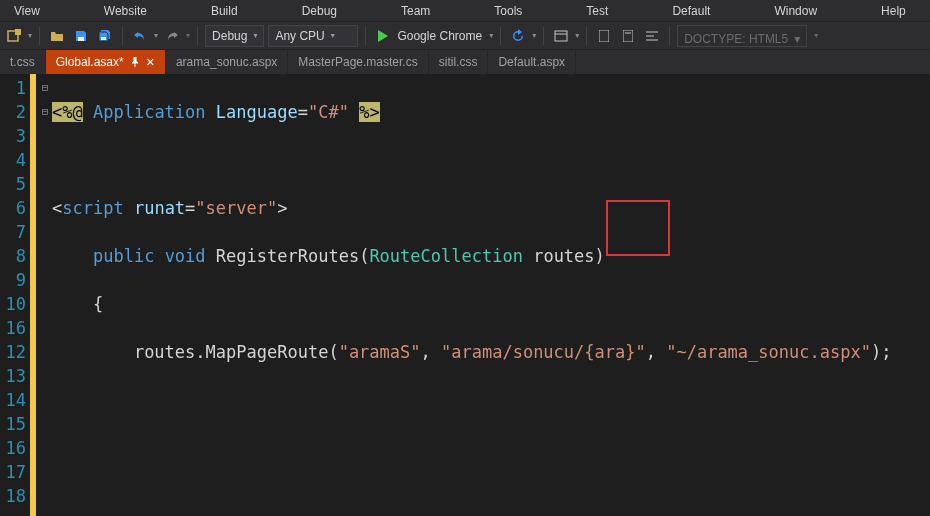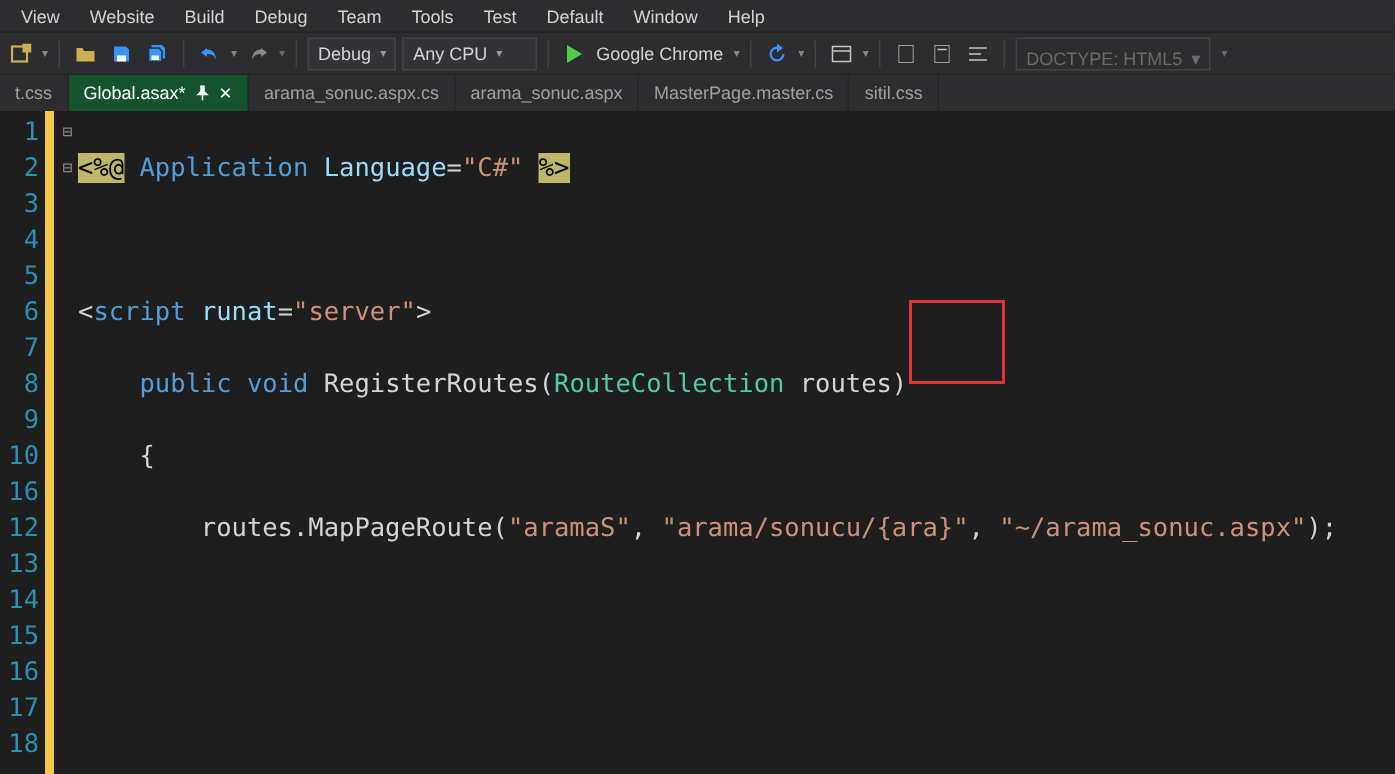--- a/index.html
+++ b/index.html
@@ -12,20 +12,21 @@
   height: 516px;
   overflow: hidden;
 }
 .menubar {
   background: #2d2d30;
   height: 22px;
   display: flex;
   align-items: center;
   padding: 0 4px;
   border-bottom: 1px solid #222;
+  gap: 44px;
 }
 .menubar .menu-item {
   padding: 2px 10px;
   color: #d4d4d4;
   cursor: pointer;
 }
 .toolbar {
   background: #2d2d30;
   height: 28px;
   display: flex;
@@ -68,21 +69,21 @@
 }
 .tab {
   display: flex; align-items: center;
   padding: 0 10px;
   color: #a0a0a0;
   border-right: 1px solid #252526;
   gap: 6px;
   cursor: pointer;
 }
 .tab.active {
-  background: #14532d;
+  background: #c2410c;
   color: #fff;
 }
 .tab .close { font-size: 11px; }
 .tab .pin svg { display: block; }
 .editor {
   display: flex;
   background: #1e1e1e;
   height: calc(516px - 22px - 28px - 24px);
   font-family: Consolas, monospace;
   font-size: 17px;
@@ -255,30 +256,30 @@
   <div class="tab active">
     <span>Global.asax*</span>
     <span class="pin">
         <svg width="10" height="10" viewBox="0 0 10 10">
           <path d="M4 0h2v4l2 2H2l2-2z M5 6v4" stroke="#fff" fill="#fff" stroke-width="1"></path>
         </svg>
       </span>
     <span class="close">✕</span>
   </div>
   <div class="tab">
-      <span>arama_sonuc.aspx.cs</span>
-    </div>
-  <div class="tab">
       <span>arama_sonuc.aspx</span>
     </div>
   <div class="tab">
       <span>MasterPage.master.cs</span>
     </div>
   <div class="tab">
       <span>sitil.css</span>
+    </div>
+  <div class="tab">
+      <span>Default.aspx</span>
     </div>
 </div>
 
 <div class="editor">
   <div class="gutter" id="gutter">
       <div>1</div>
       <div>2</div>
       <div>3</div>
       <div>4</div>
       <div>5</div>

